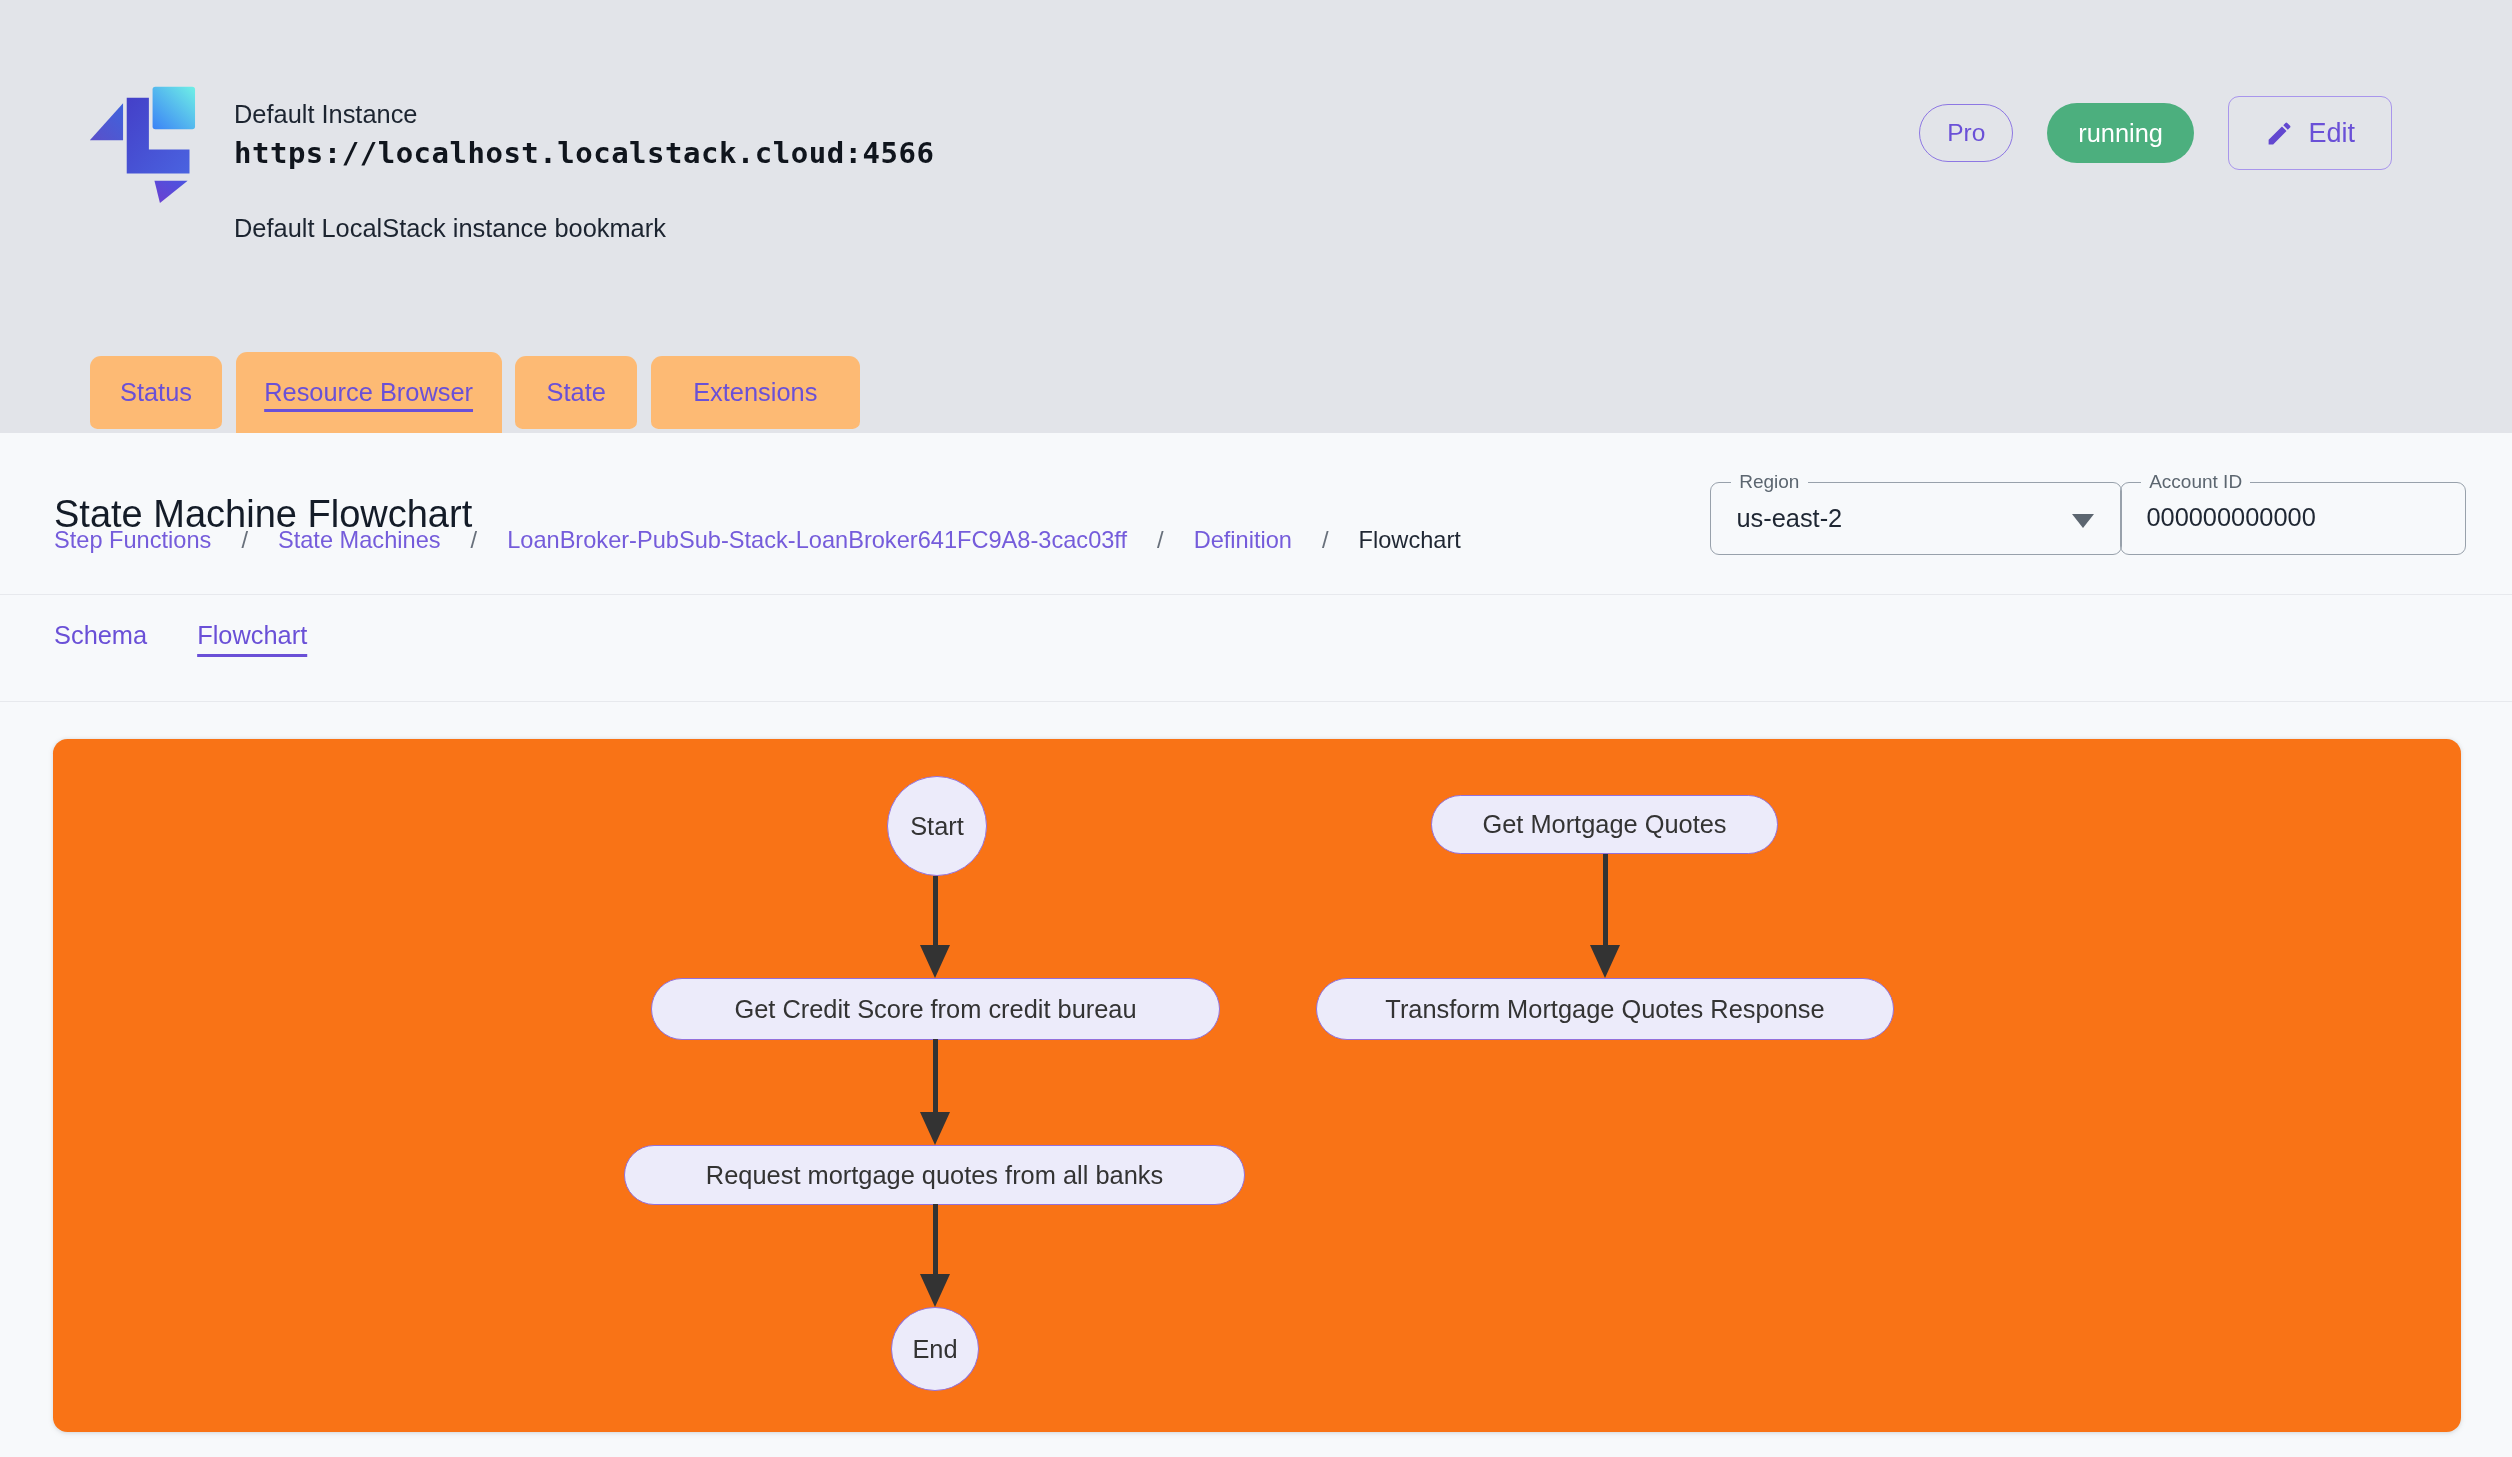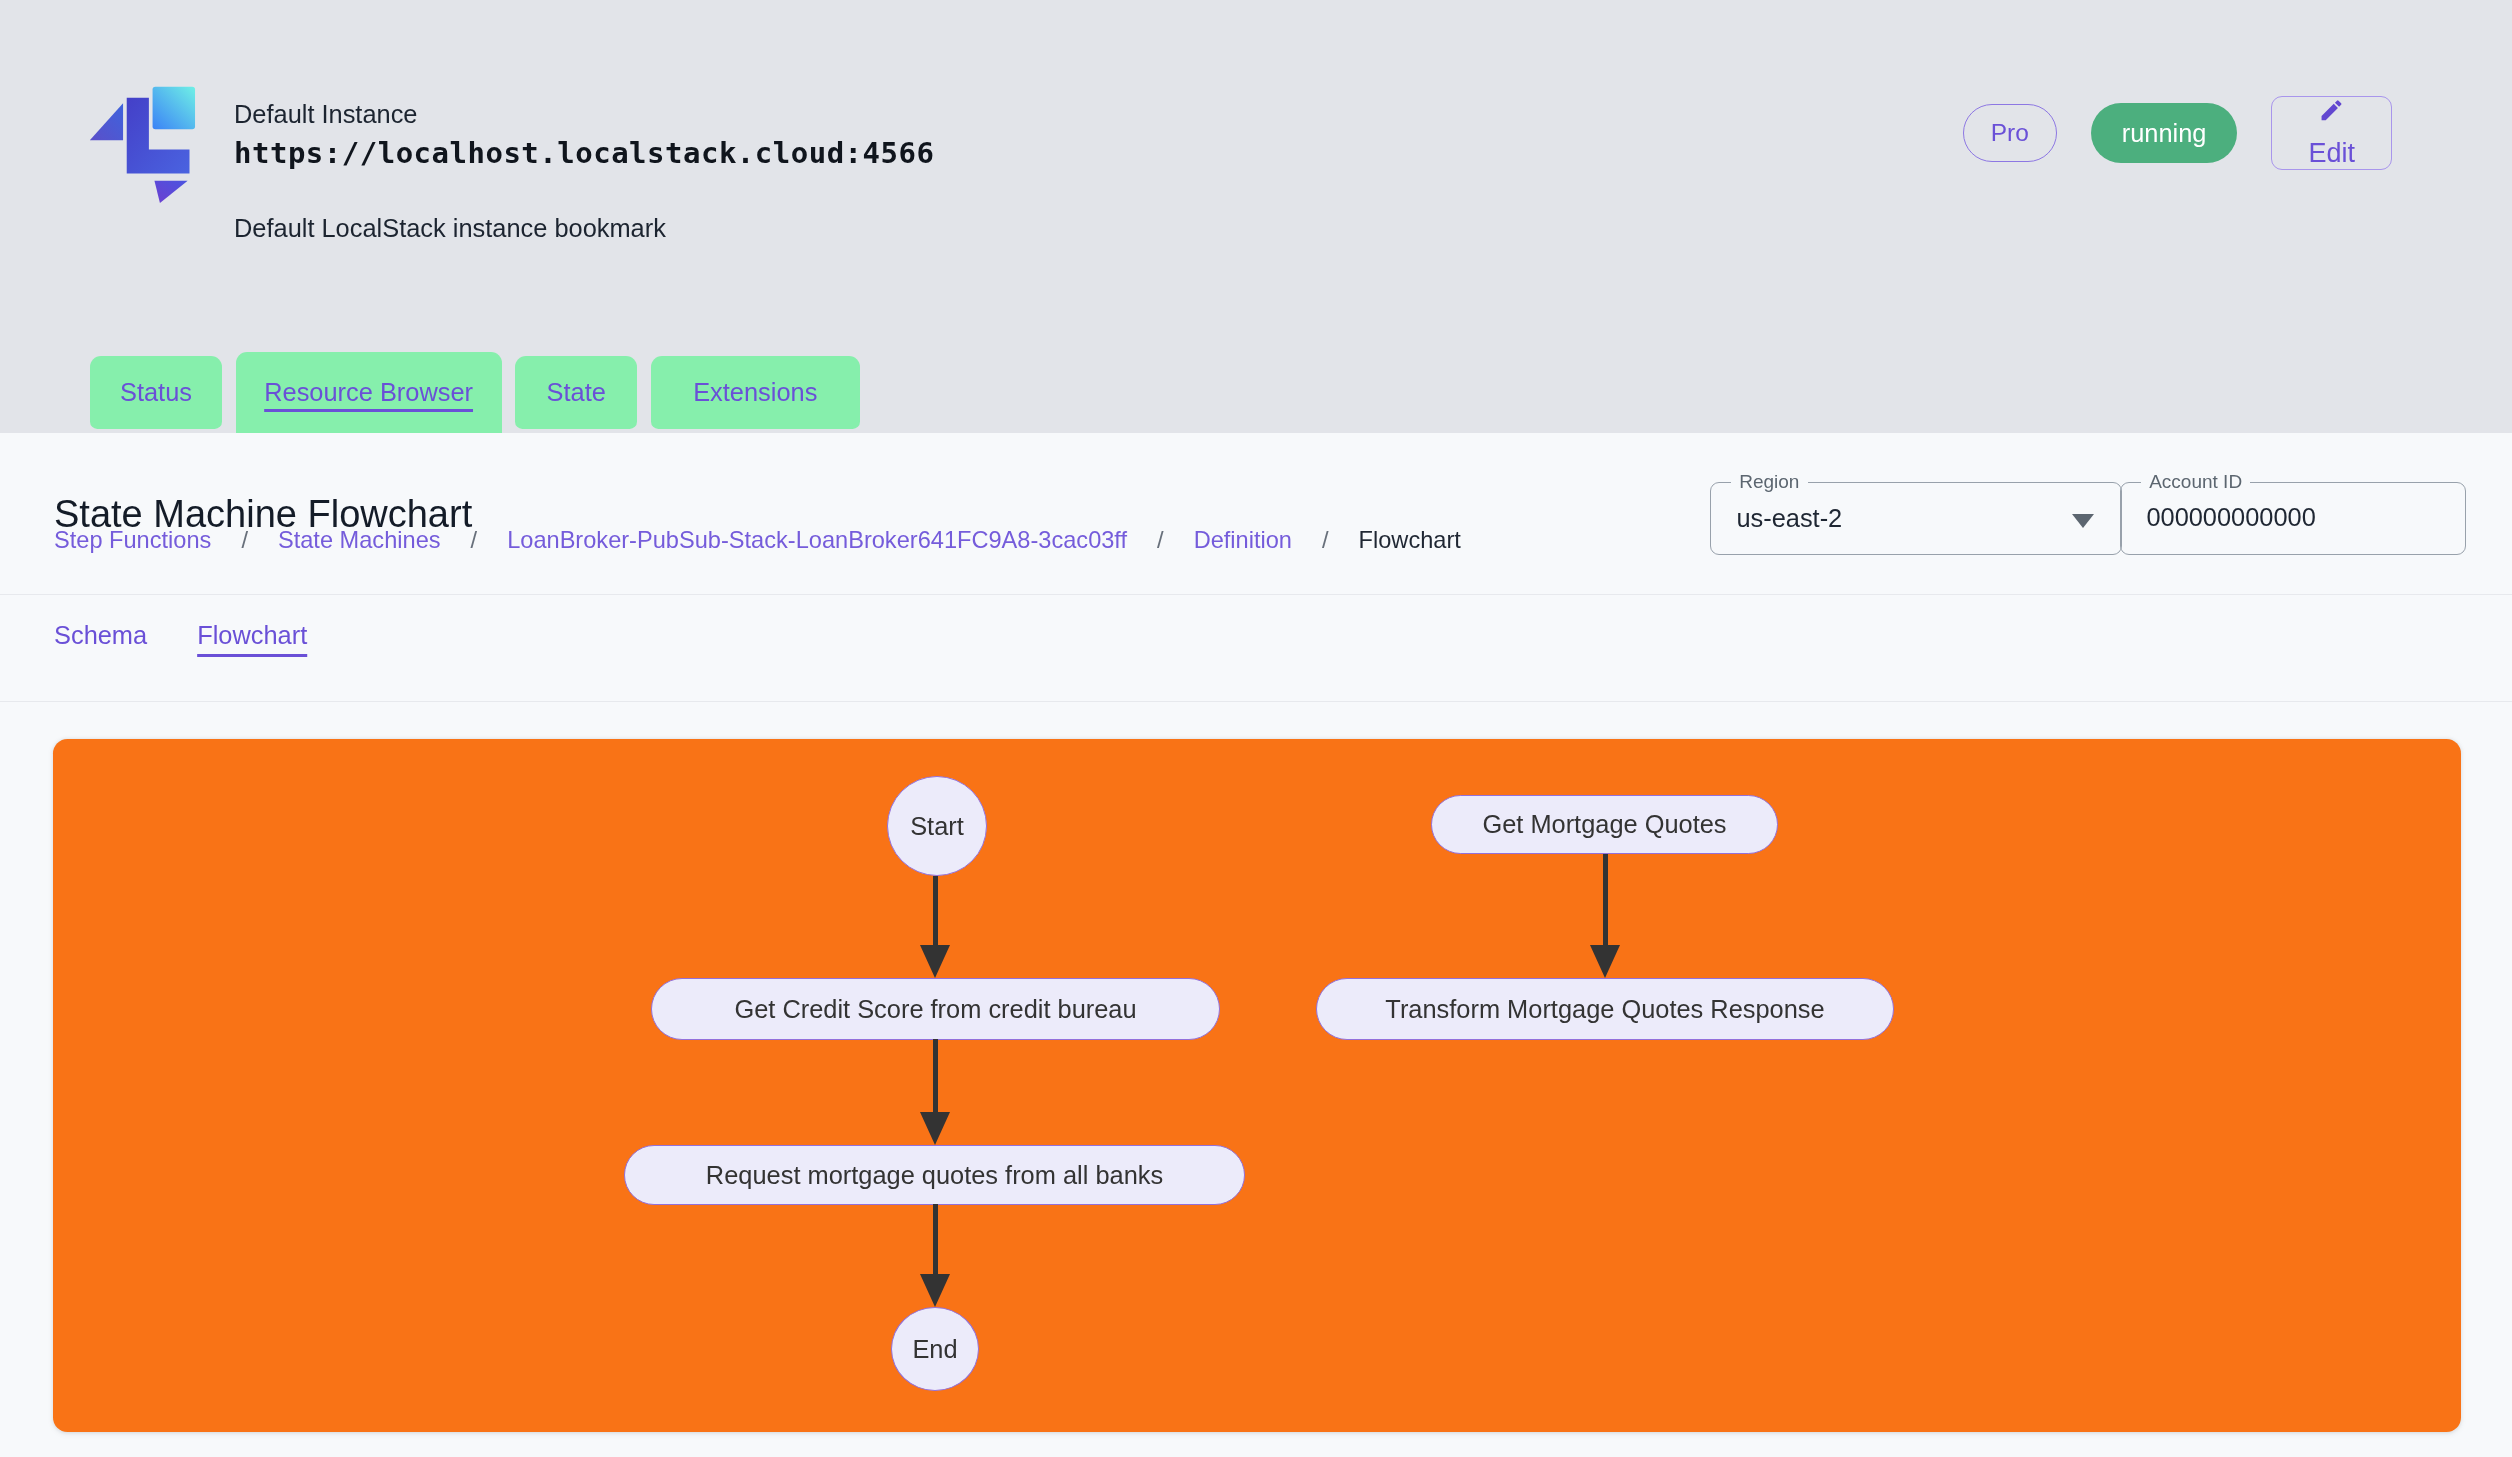--- a/index.html
+++ b/index.html
@@ -22,27 +22,27 @@
     color:#6a50d7; font-size:24.5px; background:transparent;
   }
   .chip-running {
     display:flex; align-items:center; justify-content:center;
     height:60px; padding:0 31px; border-radius:31px;
     background:#4caf7e; color:#ffffff; font-size:25.4px;
   }
   .btn-edit {
     display:flex; align-items:center; justify-content:center; gap:14.5px;
     height:74px; padding:0 36px; border:1.8px solid #a895ec; border-radius:11px;
-    color:#6a50d7; font-size:27px; background:transparent; cursor:pointer;flex-direction:column;
+    color:#6a50d7; font-size:27px; background:transparent; cursor:pointer;
   }
   .btn-edit svg { width:29px; height:29px; }
   
   .tabs { position:absolute; left:90px; bottom:0; display:flex; align-items:flex-end; gap:13.6px; }
   .tab {
-    background:#86efac; border-radius:11px 11px 7.3px 7.3px;
+    background:#fdba74; border-radius:11px 11px 7.3px 7.3px;
     height:73px; margin-bottom:3.6px; display:flex; align-items:center; justify-content:center;
     font-size:25.4px; color:#6a50d7; cursor:pointer;
   }
   .tab.active {
     border-radius:11px 11px 0 0; height:81px; margin-bottom:0;
   }
   .tab.active .tab-label { text-decoration:underline; text-decoration-thickness:2.7px; text-underline-offset:8.2px; }
   .tab-status { width:132px; }
   .tab-rb { width:266px; }
   .tab-state { width:122px; }

